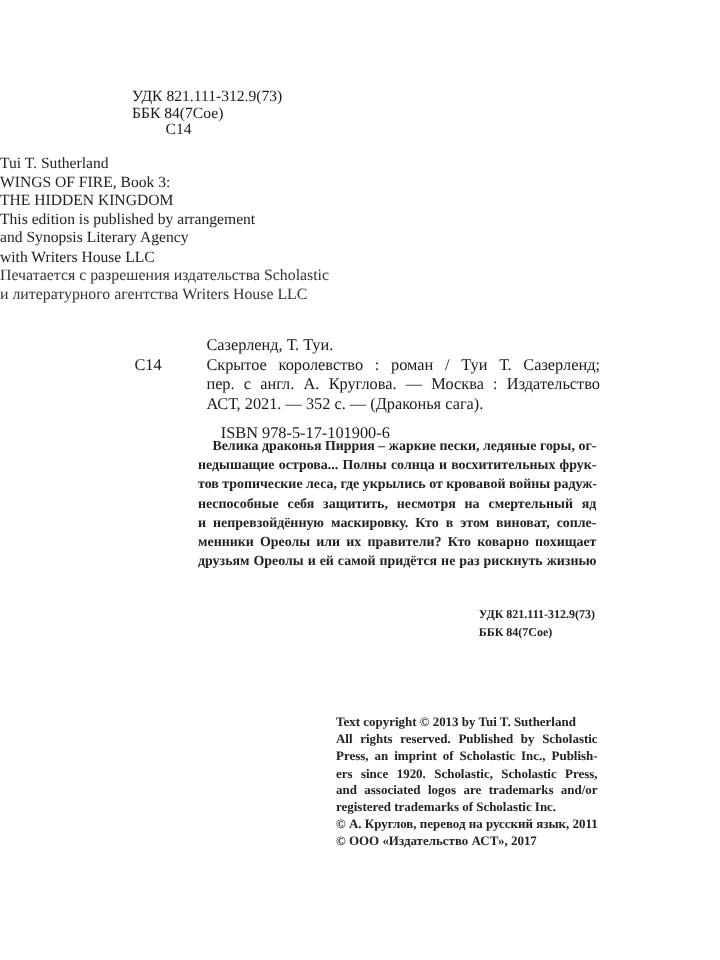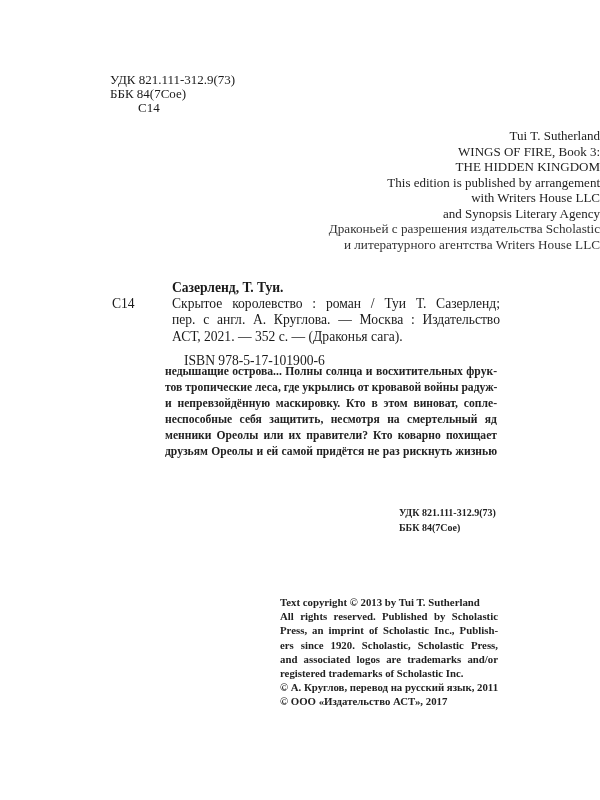--- a/index.html
+++ b/index.html
@@ -1,25 +1,25 @@
 <!DOCTYPE html>
 <html><head>
 <meta charset="utf-8">
 <style>
   html, body { margin: 0; padding: 0; background: #ffffff; }
   body { width: 600px; height: 800px; position: relative; overflow: hidden; color: #1a1a1a; font-family: "Liberation Serif", serif; }
   .abs { position: absolute; white-space: nowrap; }
   .cls { left: 110px; top: 73px; font-size: 13px; line-height: 14px; }
   .cls div { margin: 0; }
   .cls .indent { padding-left: 28px; }
-  .center-block { left: 0; width: 600px; text-align: right; font-size: 13px; line-height: 15.6px; color: #222; }
+  .center-block { left: 0; width: 600px; text-align: left; font-size: 13px; line-height: 15.6px; color: #222; }
   .orig { top: 128px; }
   .perm { top: 221px; font-size: 13.2px; line-height: 15.5px; color: #333; }
   .biblio { left: 112px; top: 280px; width: 388px; font-size: 13.6px; line-height: 16.2px; }
-  .biblio .author { font-weight: bold; padding-left: 60px; }
+  .biblio .author { font-weight: normal; padding-left: 60px; }
   .biblio .row { position: relative; padding-left: 60px; text-align: justify; text-align-last: justify; white-space: nowrap; }
   .biblio .row.last { text-align-last: left; }
   .biblio .cnum { position: absolute; left: 0; top: 0; }
   .biblio .isbn { padding-left: 72px; margin-top: 8px; }
   .annot { left: 165px; top: 364px; width: 332px; font-size: 11.6px; line-height: 16px; font-weight: bold; color: #222; }
   .annot .line { text-align: justify; text-align-last: justify; white-space: nowrap; }
   .annot .line.first { padding-left: 12px; }
   .annot .line.last { text-align-last: left; }
   .cls2 { left: 399px; top: 505px; font-size: 10px; line-height: 15px; font-weight: bold; color: #222; }
   .copy { left: 280px; top: 575px; width: 218px; font-size: 10.8px; line-height: 14.2px; font-weight: bold; color: #222; margin-top: 20px; }
@@ -33,45 +33,46 @@
   <div>УДК 821.111-312.9(73)</div>
   <div>ББК 84(7Сое)</div>
   <div class="indent">С14</div>
 </div>
 
 <div class="abs center-block orig">
   <div>Tui T. Sutherland</div>
   <div>WINGS OF FIRE, Book 3:</div>
   <div>THE HIDDEN KINGDOM</div>
   <div>This edition is published by arrangement</div>
+  <div>and Synopsis Literary Agency</div>
   <div>with Writers House LLC</div>
-  <div>and Synopsis Literary Agency</div>
 </div>
 
 <div class="abs center-block perm">
-  <div>Драконьей с разрешения издательства Scholastic</div>
+  <div>Печатается с разрешения издательства Scholastic</div>
   <div>и литературного агентства Writers House LLC</div>
 </div>
 
 <div class="abs biblio">
   <div class="author">Сазерленд, Т. Туи.</div>
   <div class="row">
     <span class="cnum">С14</span>
     <span>Скрытое королевство : роман / Туи Т. Сазерленд;</span>
   </div>
   <div class="row">пер. с англ. А. Круглова. — Москва : Издательство</div>
   <div class="row last">АСТ, 2021. — 352 с. — (Драконья сага).</div>
   <div class="isbn">ISBN 978-5-17-101900-6</div>
 </div>
 
 <div class="abs annot">
+  <div class="line first">Велика драконья Пиррия – жаркие пески, ледяные горы, ог-</div>
   <div class="line">недышащие острова... Полны солнца и восхитительных фрук-</div>
   <div class="line">тов тропические леса, где укрылись от кровавой войны радуж-</div>
+  <div class="line">неспособные себя защитить, несмотря на смертельный яд</div>
   <div class="line">и непревзойдённую маскировку. Кто в этом виноват, сопле-</div>
-  <div class="line">неспособные себя защитить, несмотря на смертельный яд</div>
   <div class="line">менники Ореолы или их правители? Кто коварно похищает</div>
   <div class="line">друзьям Ореолы и ей самой придётся не раз рискнуть жизнью</div>
 </div>
 
 <div class="abs cls2">
   <div>УДК 821.111-312.9(73)</div>
   <div>ББК 84(7Сое)</div>
 </div>
 
 <div class="abs copy">

